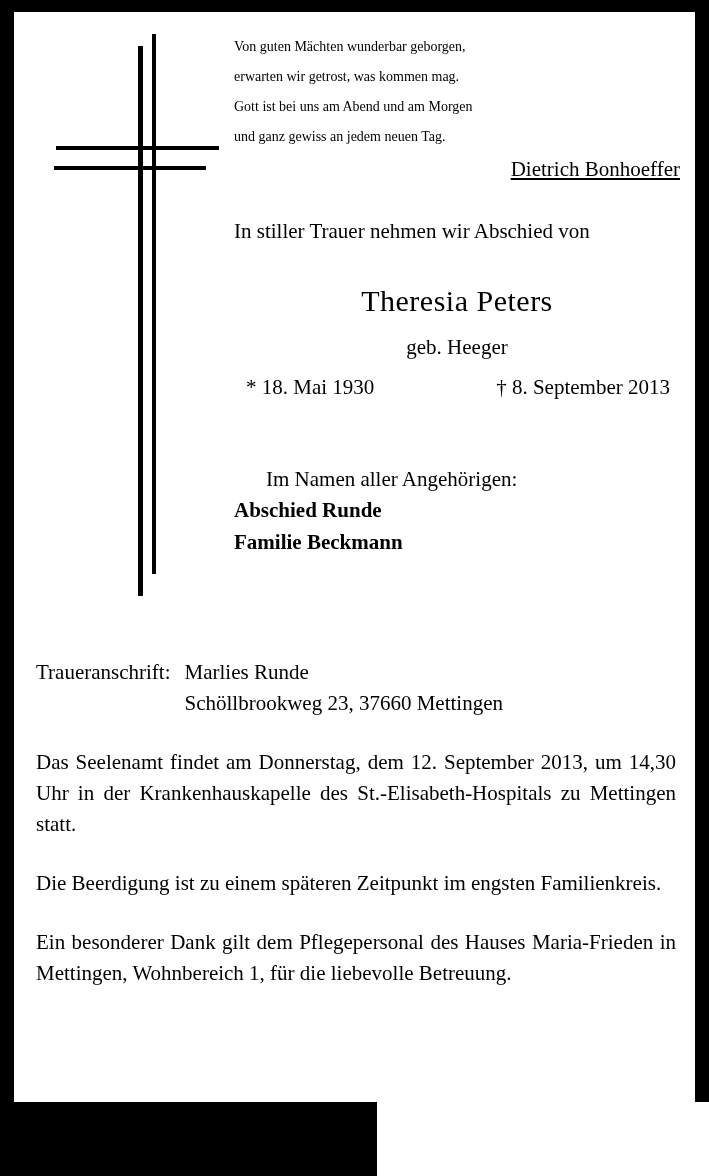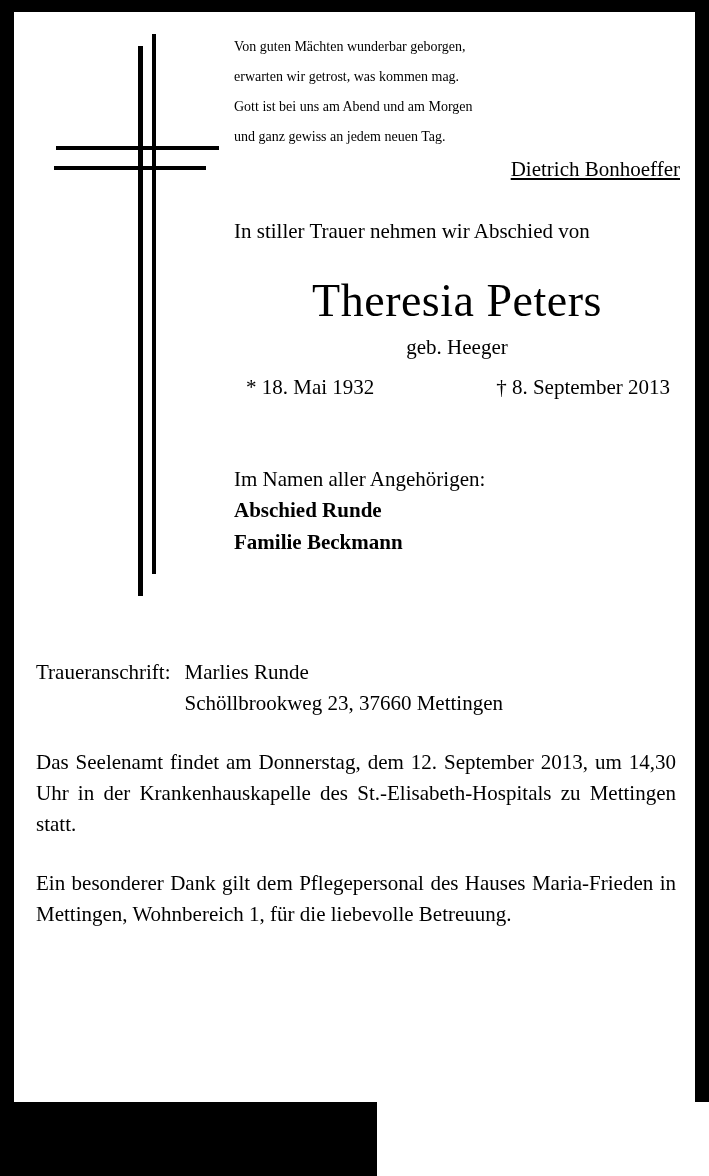--- a/index.html
+++ b/index.html
@@ -92,21 +92,21 @@
     text-align: right;
     margin-top: 2px;
     text-decoration: underline;
   }
   .mourning-line {
     font-size: 21px;
     line-height: 30px;
     margin-top: 32px;
   }
   .deceased-name {
-    font-size: 46px;
+    font-size: 30px;
     line-height: 58px;
     text-align: center;
     margin-top: 26px;
     letter-spacing: 0.5px;
   }
   .birth-name {
     font-size: 21px;
     line-height: 26px;
     text-align: center;
     margin-top: 4px;
@@ -116,20 +116,21 @@
     justify-content: space-between;
     font-size: 21px;
     line-height: 30px;
     margin-top: 12px;
     padding: 0 10px 0 12px;
   }
   .family-intro {
     font-size: 21px;
     line-height: 30px;
     margin-top: 62px;
+    margin-left: 32px;
   }
   .family-name {
     font-size: 21px;
     line-height: 32px;
     font-weight: bold;
   }
 
   
   .lower-block {
     position: absolute;
@@ -176,37 +177,38 @@
       <div class="verse-line">und ganz gewiss an jedem neuen Tag.</div>
       <div class="verse-author">Dietrich Bonhoeffer</div>
     </div>
 
     <div class="mourning-line">In stiller Trauer nehmen wir Abschied von</div>
 
     <div class="deceased-name">Theresia Peters</div>
     <div class="birth-name">geb. Heeger</div>
 
     <div class="dates-row">
-      <span>* 18. Mai 1932</span>
+      <span>* 18. Mai 1930</span>
       <span>† 8. September 2013</span>
     </div>
 
     <div class="family-intro">Im Namen aller Angehörigen:</div>
     <div class="family-name">Abschied Runde</div>
     <div class="family-name">Familie Beckmann</div>
   </div>
 
   <div class="lower-block">
     <div class="address-row">
       <span class="address-label">Traueranschrift:</span>
       <span class="address-lines">
         <span style="display:block;">Marlies Runde</span>
         <span style="display:block;">Schöllbrookweg 23, 37660 Mettingen</span>
       </span>
     </div>
 
     <div class="para">Das Seelenamt findet am Donnerstag, dem 12. September 2013, um 14,30 Uhr in der Krankenhauskapelle des St.-Elisabeth-Hospitals zu Mettingen statt.</div>
+    <div class="para">Die Beerdigung ist zu einem späteren Zeitpunkt im engsten Familienkreis.</div>
     <div class="para">Ein besonderer Dank gilt dem Pflegepersonal des Hauses Maria-Frieden in Mettingen, Wohnbereich 1, für die liebevolle Betreuung.</div>
   </div>
 
 </div>
 
 <div class="bottom-white"></div>
 
 </body></html>

